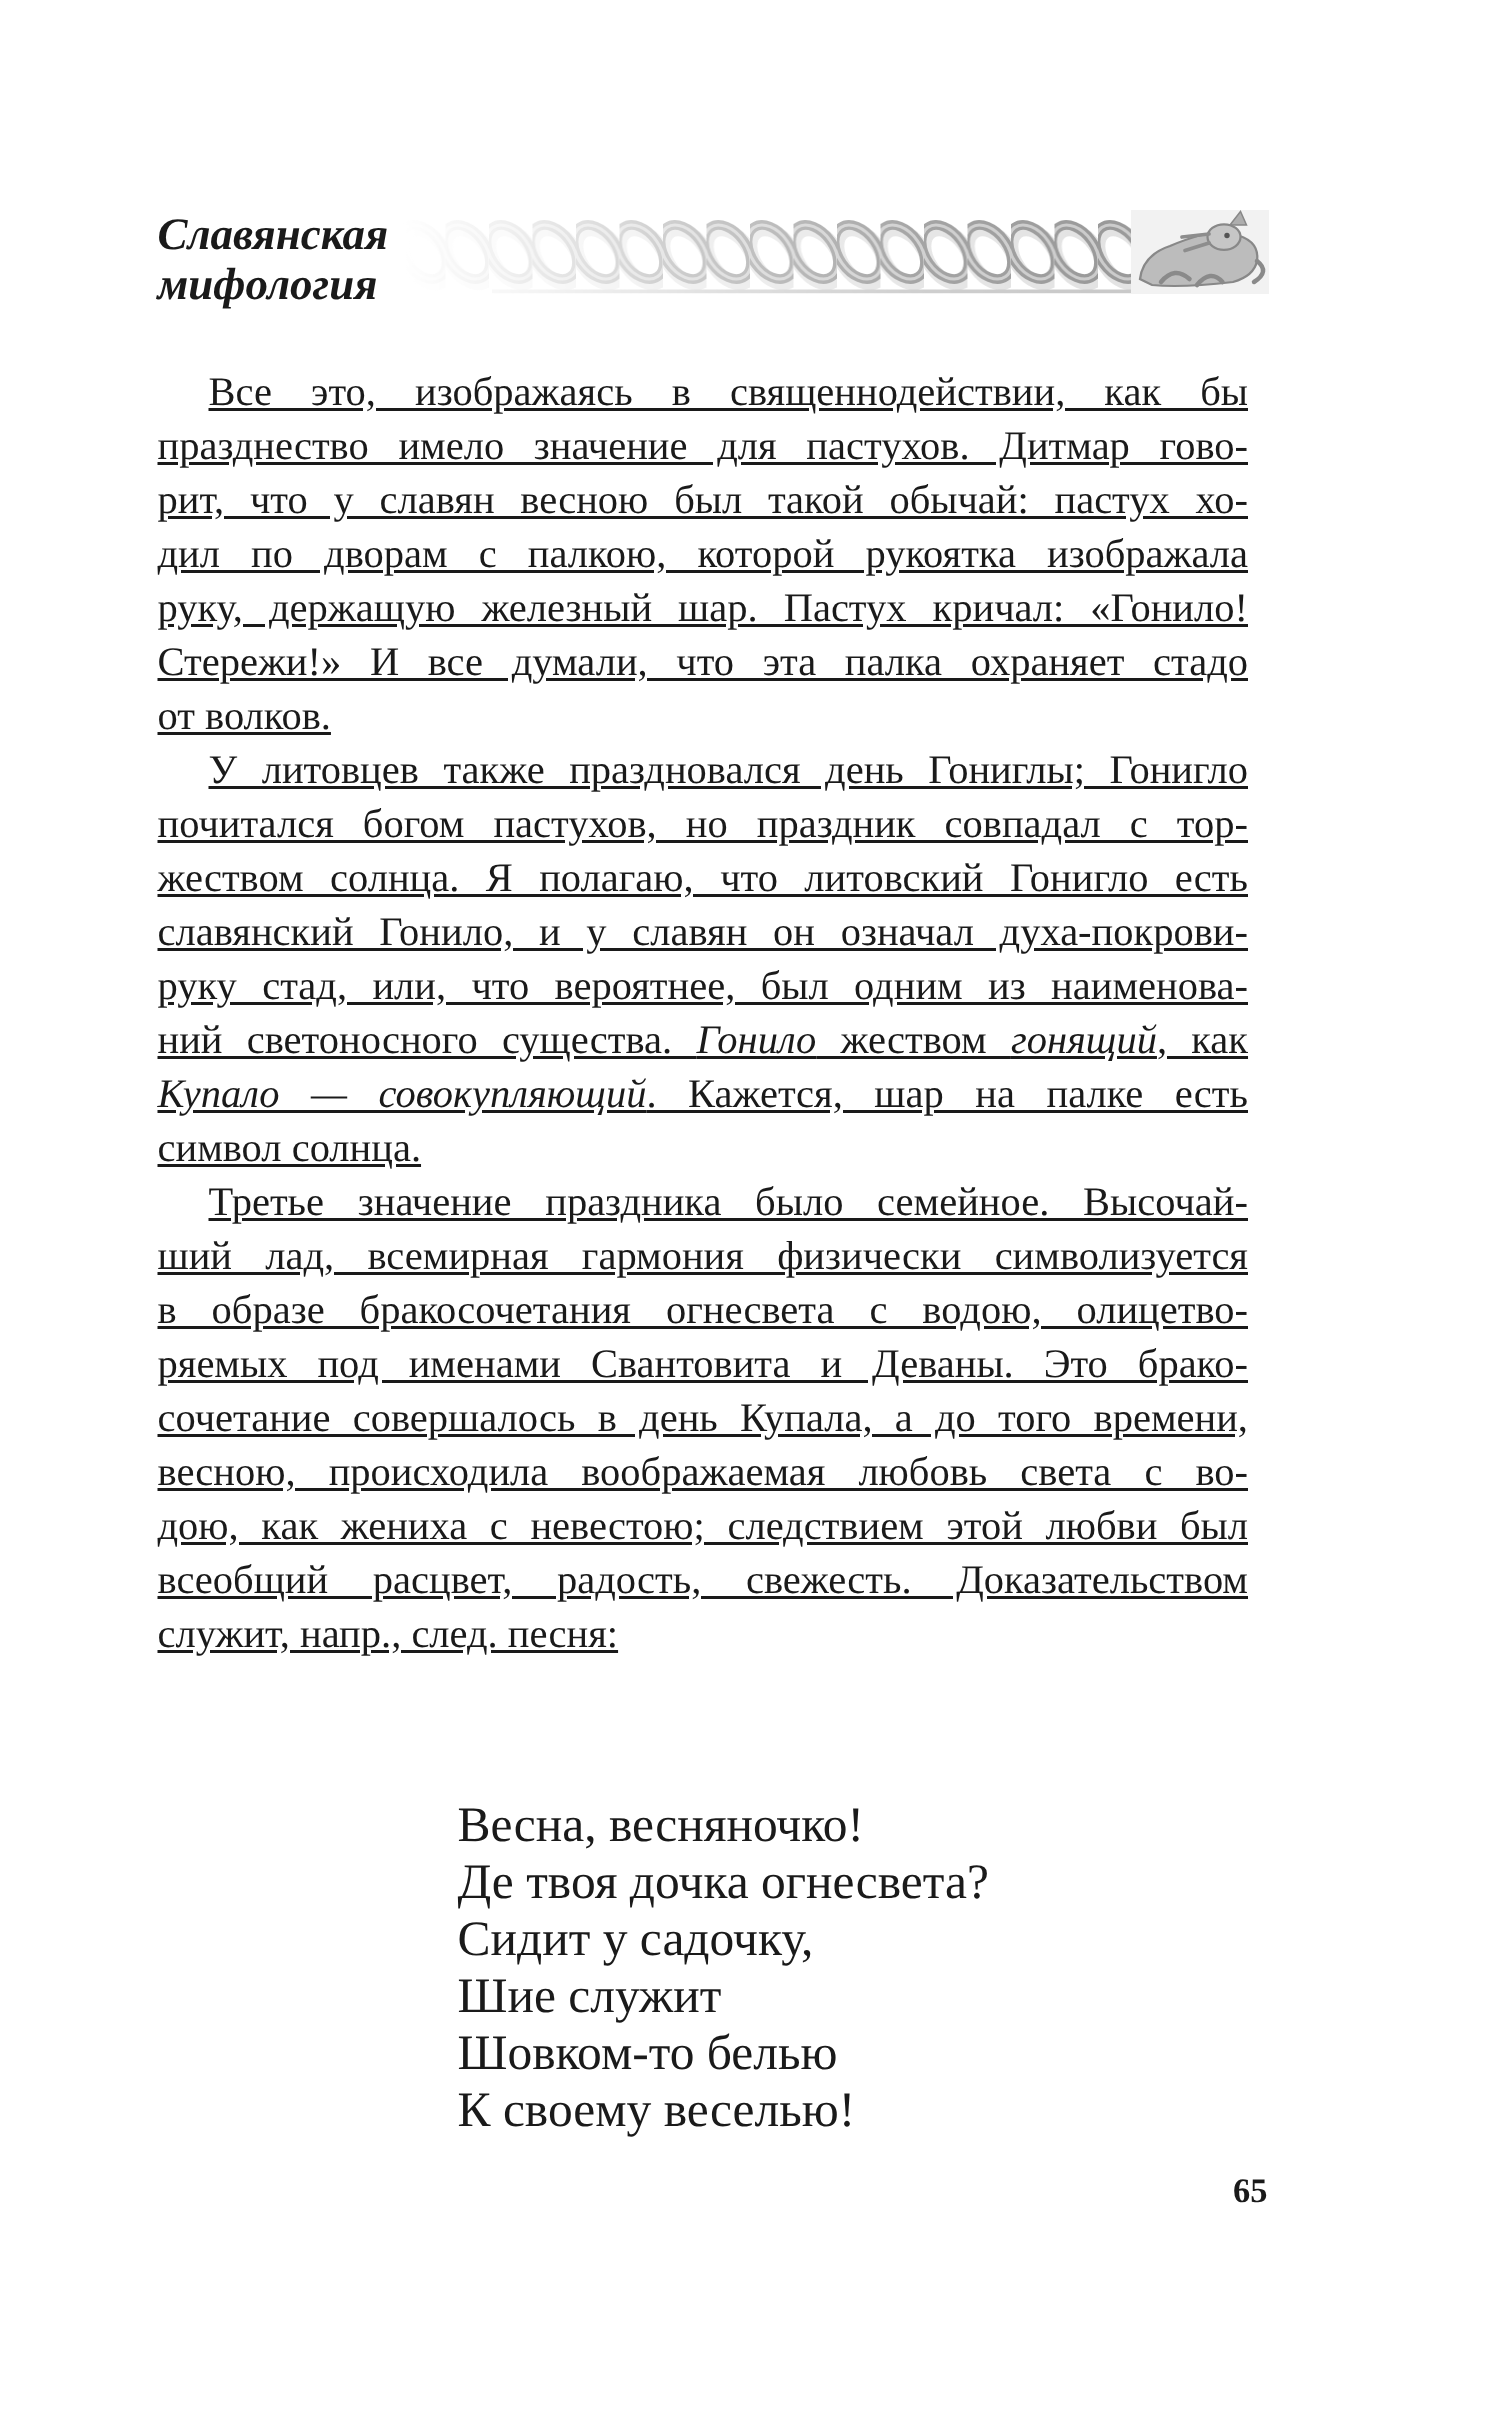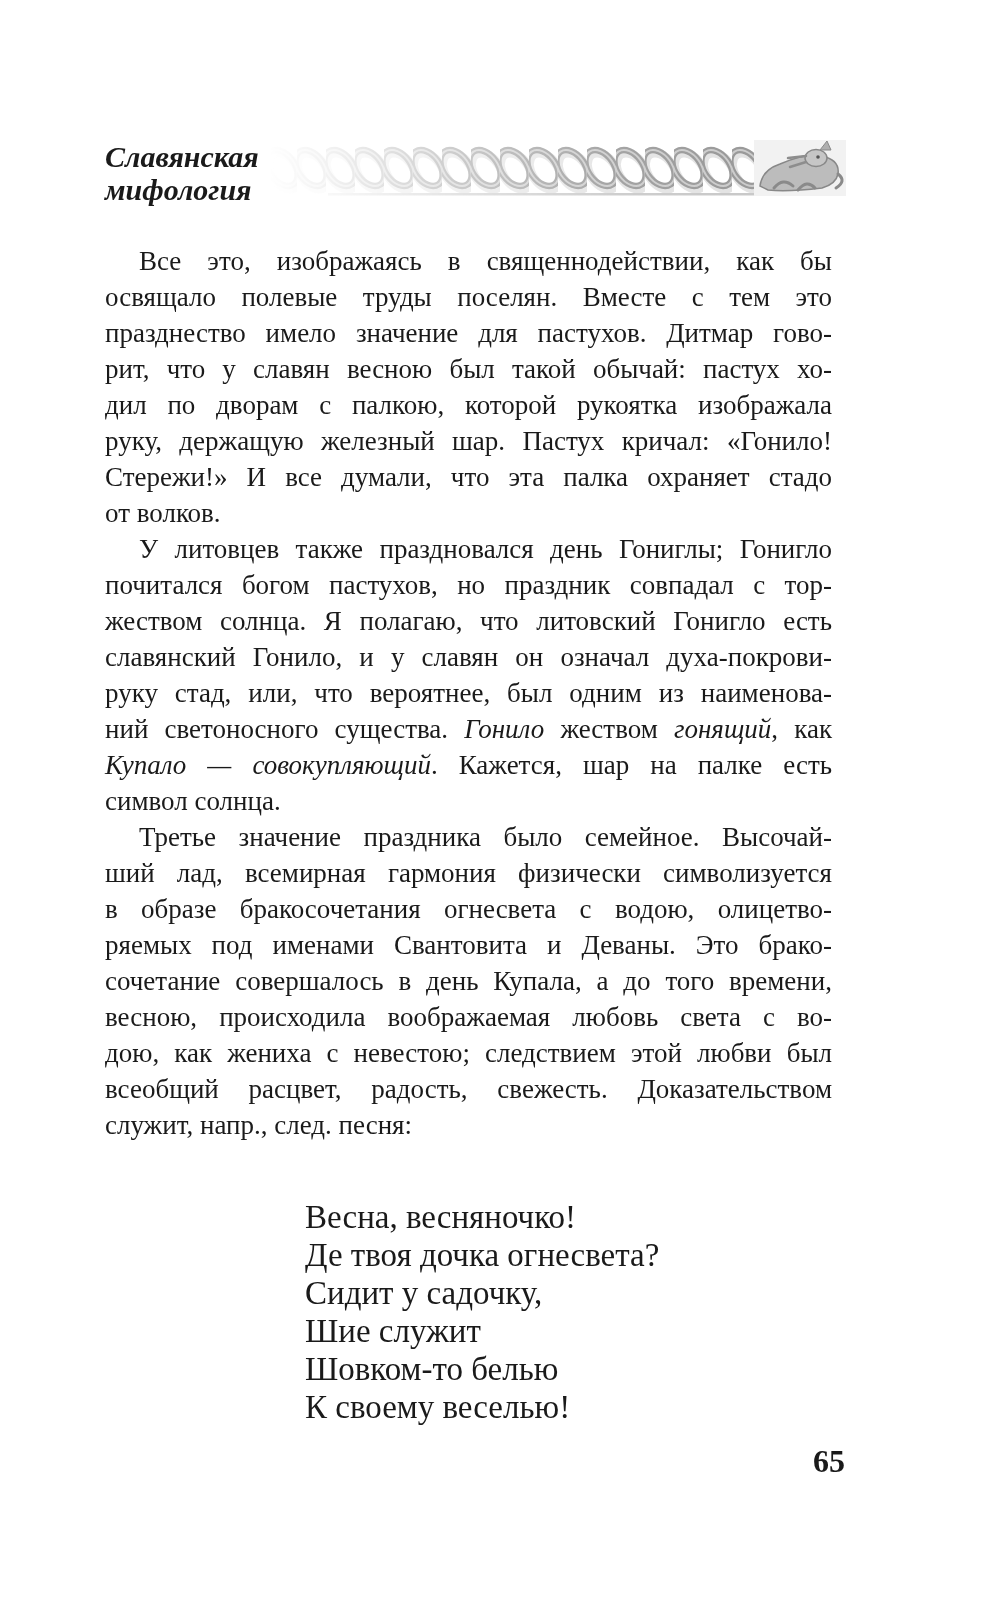--- a/index.html
+++ b/index.html
@@ -24,39 +24,39 @@
   
   .body-text{
     position:absolute;left:105px;top:243px;width:727px;
     font-size:27px;line-height:36px;
   }
   .line{
     text-align:justify;
     -moz-text-align-last:justify;
     text-align-last:justify;
     white-space:normal;
-    height:36px;overflow:visible;
+    height:36px;overflow:visible;text-decoration:underline;
   }
   .line.end{
     -moz-text-align-last:left;
     text-align-last:left;
   }
   .line.indent{padding-left:34px;}
   .it{font-style:italic;}
   
   .poem{
     position:absolute;left:305px;top:1198px;
     font-size:33px;line-height:38px;
   }
   .poem-line{white-space:nowrap;}
   
   .page-number{
     position:absolute;left:105px;top:1444px;width:740px;
     text-align:right;font-weight:bold;
-    font-size:32px;line-height:34px;
+    font-size:23px;line-height:34px;
   }
 </style>
 </head>
 <body>
 
 <div class="page">
 
   <div class="header">
     <div class="header-title">
       <div>Славянская</div>
@@ -97,21 +97,20 @@
         <path d="M538,18 l-18,2 M538,24 l-16,5" stroke="#8d8d8d" stroke-width="2.5" fill="none" stroke-linecap="round"></path>
         <circle cx="550" cy="19" r="1.8" fill="#555555"></circle>
         <path d="M506,50 q9,-11 19,-2 M530,52 q9,-11 17,-2" stroke="#8a8a8a" stroke-width="3" fill="none" stroke-linecap="round"></path>
         <path d="M570,36 q9,7 -2,14" stroke="#8a8a8a" stroke-width="3" fill="none" stroke-linecap="round"></path>
       </g>
     </svg>
   </div>
 
   <div class="body-text">
       <div class="line indent"><span>Все это, изображаясь в священнодействии, как бы</span></div>
-      <div class="line"><span>освящало полевые труды поселян. Вместе с тем это</span></div>
       <div class="line"><span>празднество имело значение для пастухов. Дитмар гово-</span></div>
       <div class="line"><span>рит, что у славян весною был такой обычай: пастух хо-</span></div>
       <div class="line"><span>дил по дворам с палкою, которой рукоятка изображала</span></div>
       <div class="line"><span>руку, держащую железный шар. Пастух кричал: «Гонило!</span></div>
       <div class="line"><span>Стережи!» И все думали, что эта палка охраняет стадо</span></div>
       <div class="line end"><span>от волков.</span></div>
       <div class="line indent"><span>У литовцев также праздновался день Гониглы; Гонигло</span></div>
       <div class="line"><span>почитался богом пастухов, но праздник совпадал с тор-</span></div>
       <div class="line"><span>жеством солнца. Я полагаю, что литовский Гонигло есть</span></div>
       <div class="line"><span>славянский Гонило, и у славян он означал духа-покрови-</span></div>

